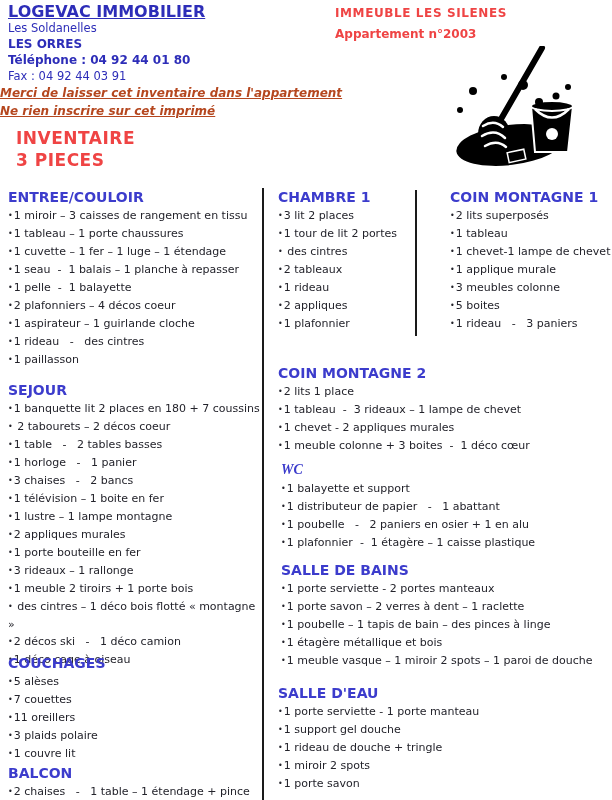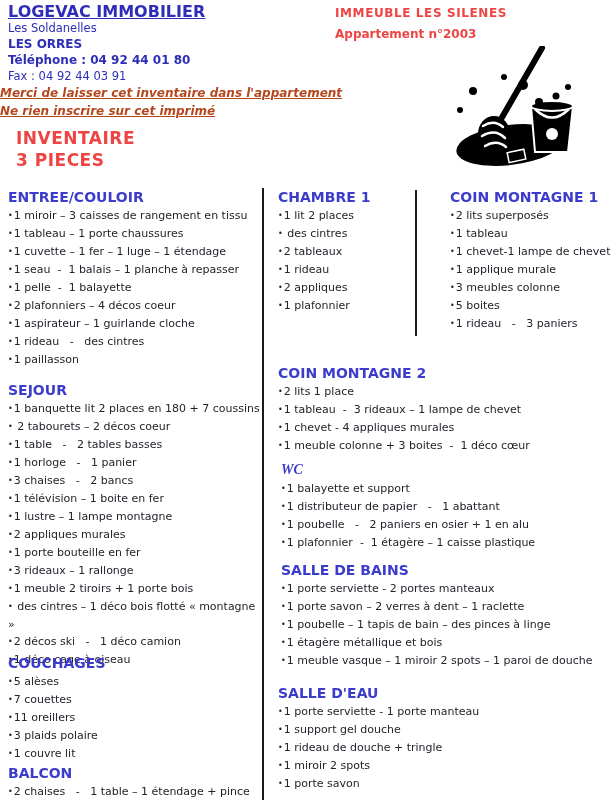--- a/index.html
+++ b/index.html
@@ -157,21 +157,22 @@
 <div class="section" id="sec-balcon">
   <div class="sec-h">BALCON</div>
   <div>
       <div class="item"><span class="bullet">•</span><span>2 chaises   -   1 table – 1 étendage + pince</span></div>
     </div>
 </div>
 
 <div class="section" id="sec-chambre1">
   <div class="sec-h">CHAMBRE 1</div>
   <div>
-      <div class="item"><span class="bullet">•</span><span>1 lit 2 places</span></div>
+      <div class="item"><span class="bullet">•</span><span>3 lit 2 places</span></div>
+      <div class="item"><span class="bullet">•</span><span>1 tour de lit 2 portes</span></div>
       <div class="item"><span class="bullet">•</span><span> des cintres</span></div>
       <div class="item"><span class="bullet">•</span><span>2 tableaux</span></div>
       <div class="item"><span class="bullet">•</span><span>1 rideau</span></div>
       <div class="item"><span class="bullet">•</span><span>2 appliques</span></div>
       <div class="item"><span class="bullet">•</span><span>1 plafonnier</span></div>
     </div>
 </div>
 
 <div class="section" id="sec-coin1">
   <div class="sec-h">COIN MONTAGNE 1</div>
@@ -184,21 +185,21 @@
       <div class="item"><span class="bullet">•</span><span>5 boites</span></div>
       <div class="item"><span class="bullet">•</span><span>1 rideau   -   3 paniers</span></div>
     </div>
 </div>
 
 <div class="section" id="sec-coin2">
   <div class="sec-h">COIN MONTAGNE 2</div>
   <div>
       <div class="item"><span class="bullet">•</span><span>2 lits 1 place</span></div>
       <div class="item"><span class="bullet">•</span><span>1 tableau  -  3 rideaux – 1 lampe de chevet</span></div>
-      <div class="item"><span class="bullet">•</span><span>1 chevet - 4 appliques murales</span></div>
+      <div class="item"><span class="bullet">•</span><span>1 chevet - 2 appliques murales</span></div>
       <div class="item"><span class="bullet">•</span><span>1 meuble colonne + 3 boites  -  1 déco cœur</span></div>
     </div>
 </div>
 
 <div class="section" id="sec-wc">
   <div class="sec-h it">WC</div>
   <div>
       <div class="item"><span class="bullet">•</span><span>1 balayette et support</span></div>
       <div class="item"><span class="bullet">•</span><span>1 distributeur de papier   -   1 abattant</span></div>
       <div class="item"><span class="bullet">•</span><span>1 poubelle   -   2 paniers en osier + 1 en alu</span></div>

